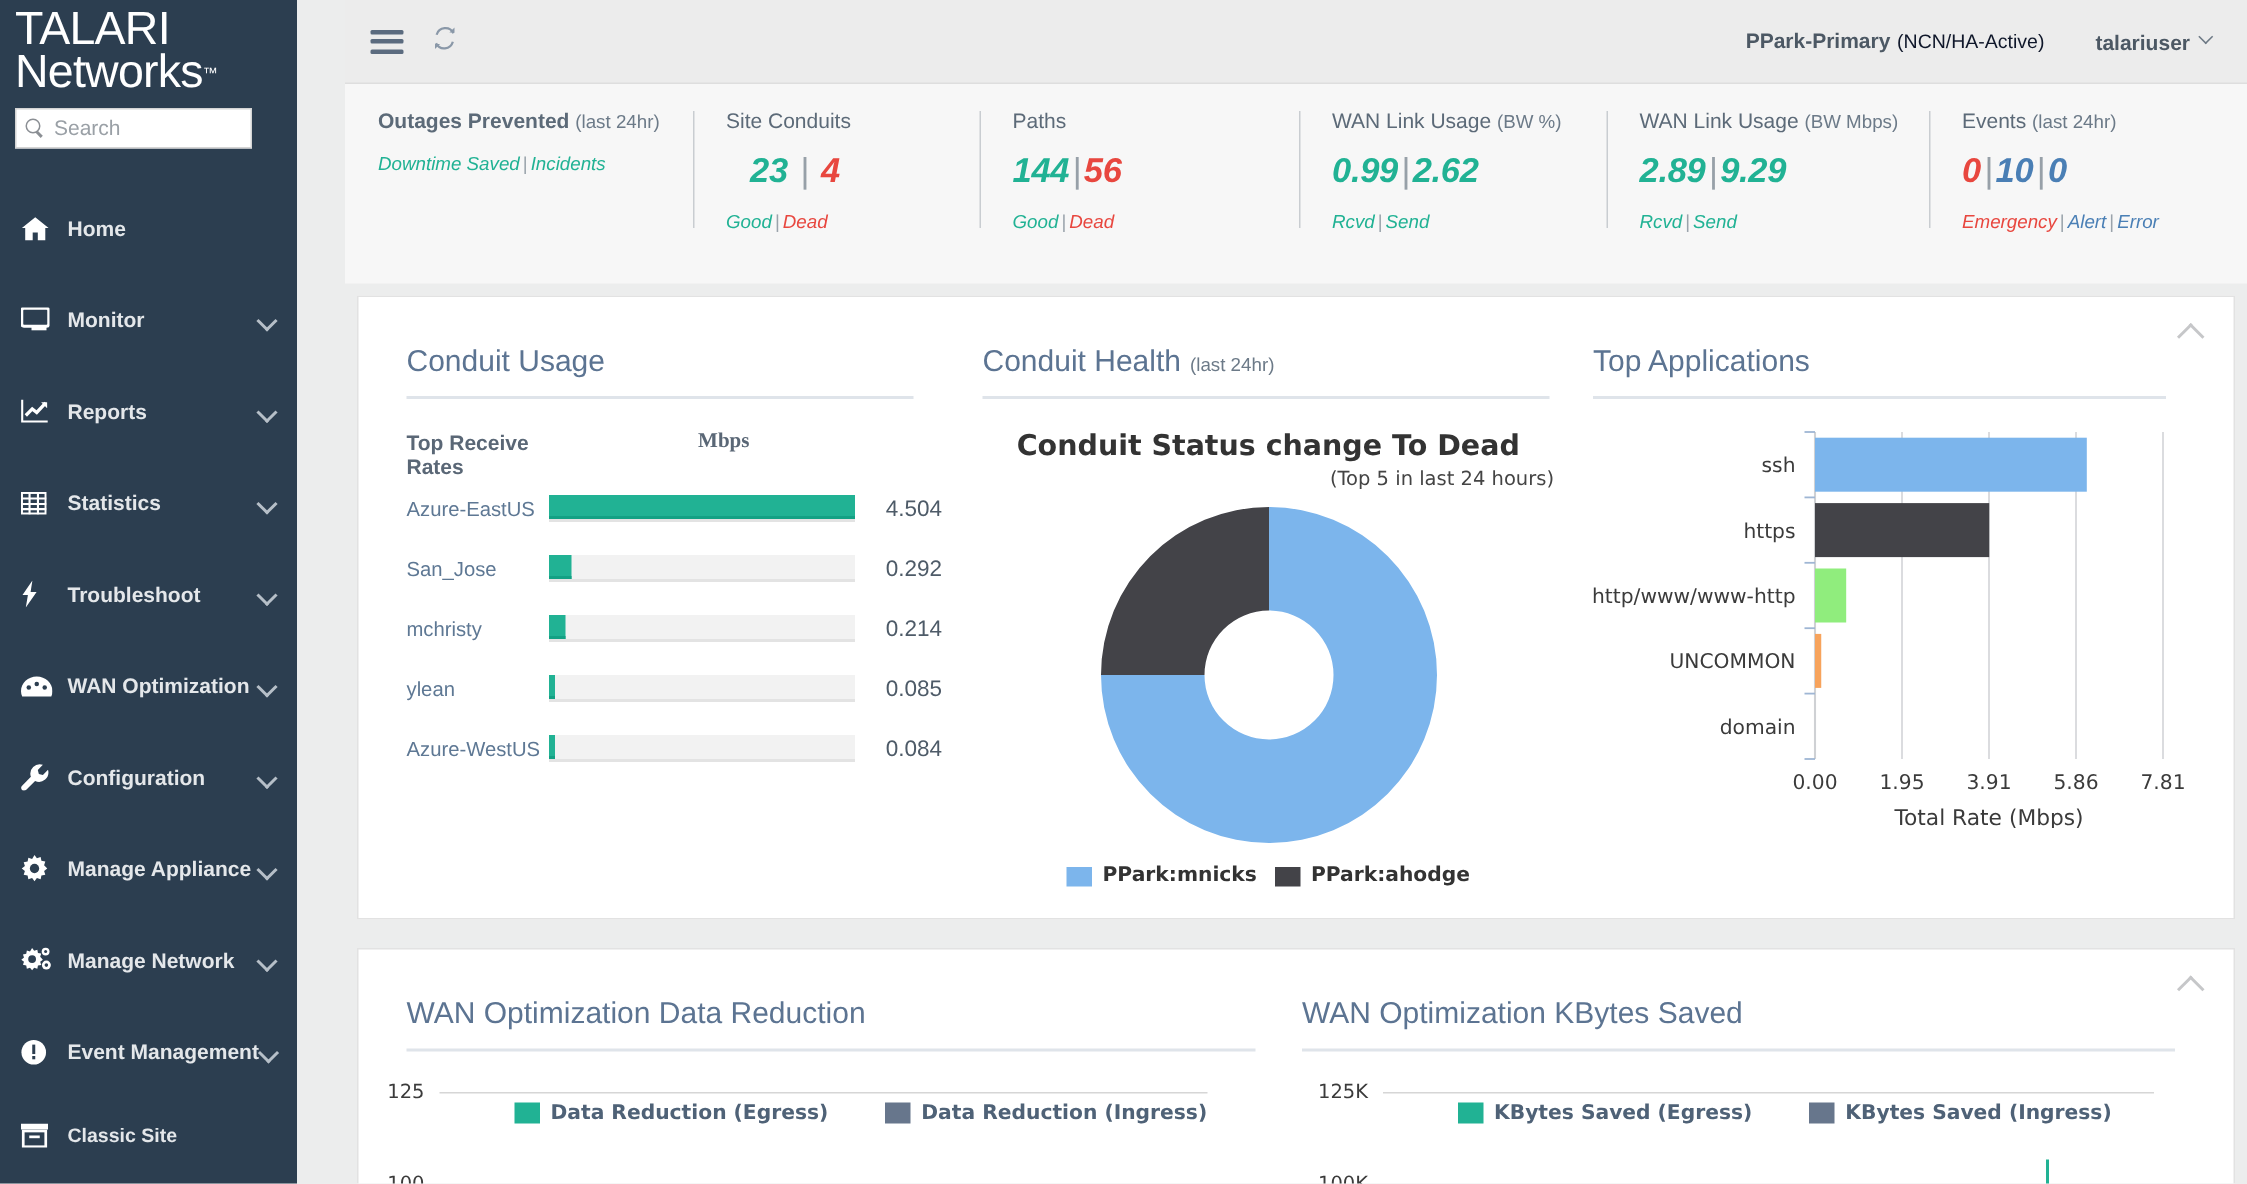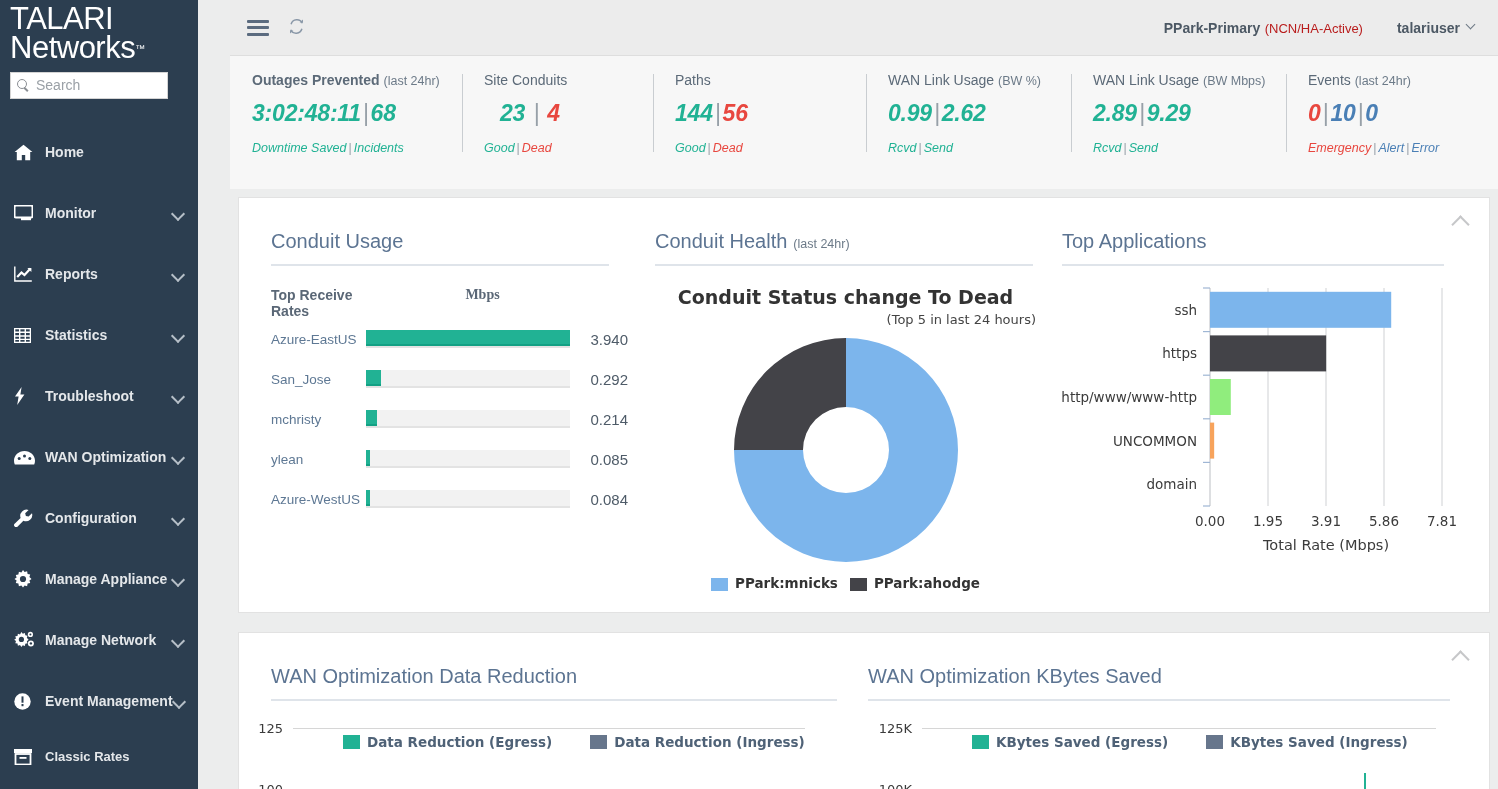--- a/index.html
+++ b/index.html
@@ -100,21 +100,21 @@
   .burger span {
     display: block; height: 3px; background: #5b6b7f;
     margin-bottom: 3.5px; border-radius: 1px;
   }
   .refresh {
     margin-left: 19px; color: #8a98a8; font-size: 20px; cursor: pointer;
     line-height: 1;
   }
   .topbar-spacer { flex: 1 1 auto; }
   .site-name { color: #4c5864; font-size: 14px; font-weight: bold; }
-  .site-role { color: #b91c1c; font-size: 13px; font-weight: normal; }
+  .site-role { color: #0f172a; font-size: 13px; font-weight: normal; }
   .user-menu {
     margin-left: 34px; color: #4c5864; font-size: 14px; font-weight: bold;
     cursor: pointer; display: flex; align-items: center; gap: 7px;
   }
   .user-caret {
     width: 9px; height: 9px; position: relative; top: -2px;
   }
   .user-caret::before {
     content: ""; position: absolute; left: 0; top: 0;
     width: 6px; height: 6px;
@@ -369,21 +369,21 @@
     </div>
 
     <div class="nav-item small">
       <span class="nav-ico">
         <svg width="18" height="16" viewBox="0 0 18 16">
             <rect x="0" y="0" width="18" height="4" fill="#fff"></rect>
             <rect x="1.5" y="5" width="15" height="10.5" fill="none" stroke="#fff" stroke-width="1.8"></rect>
             <rect x="5.5" y="8" width="7" height="1.8" fill="#fff"></rect>
           </svg>
       </span>
-      <span class="nav-label">Classic Rates</span>
+      <span class="nav-label">Classic Site</span>
     </div>
 
   </div>
 </div>
 
 <div id="main">
 
   <div id="topbar">
     <div class="burger">
       <span></span>
@@ -408,23 +408,20 @@
       <span class="user-caret"></span>
     </div>
   </div>
 
   <div id="kpis">
 
     <div class="kpi" style="padding-left:22px; width:232px;">
       <div class="kpi-title">
         <span>Outages Prevented</span> <span class="sub">(last 24hr)</span>
       </div>
-      <div class="kpi-vals">
-        <span class="g">3:02:48:11</span><span class="sep">|</span><span class="g">68</span>
-      </div>
       <div class="kpi-legend">
         <span class="g">Downtime Saved</span><span class="sep">|</span><span class="g">Incidents</span>
       </div>
     </div>
 
     <div class="kpi" style="width:191px;">
       <div class="kpi-title normal">Site Conduits</div>
       <div class="kpi-vals" style="padding-left:16px;">
         <span class="g">23</span><span class="sep">&nbsp;|&nbsp;</span><span class="r">4</span>
       </div>
@@ -494,21 +491,21 @@
           <div class="lbl">Top Receive Rates</div>
           <div class="mb" style="width:236px; flex:0 0 236px;">Mbps</div>
         </div>
 
         <div id="cu-rows">
             <div class="cu-row">
               <div class="cu-name">Azure-EastUS</div>
               <div class="cu-track">
                 <div class="cu-fill" style="width:100%; background:#21b294"></div>
               </div>
-              <div class="cu-val">3.940</div>
+              <div class="cu-val">4.504</div>
             </div>
             <div class="cu-row">
               <div class="cu-name">San_Jose</div>
               <div class="cu-track">
                 <div class="cu-fill" style="width:7.411167512690355%; background:#21b294"></div>
               </div>
               <div class="cu-val">0.292</div>
             </div>
             <div class="cu-row">
               <div class="cu-name">mchristy</div>

